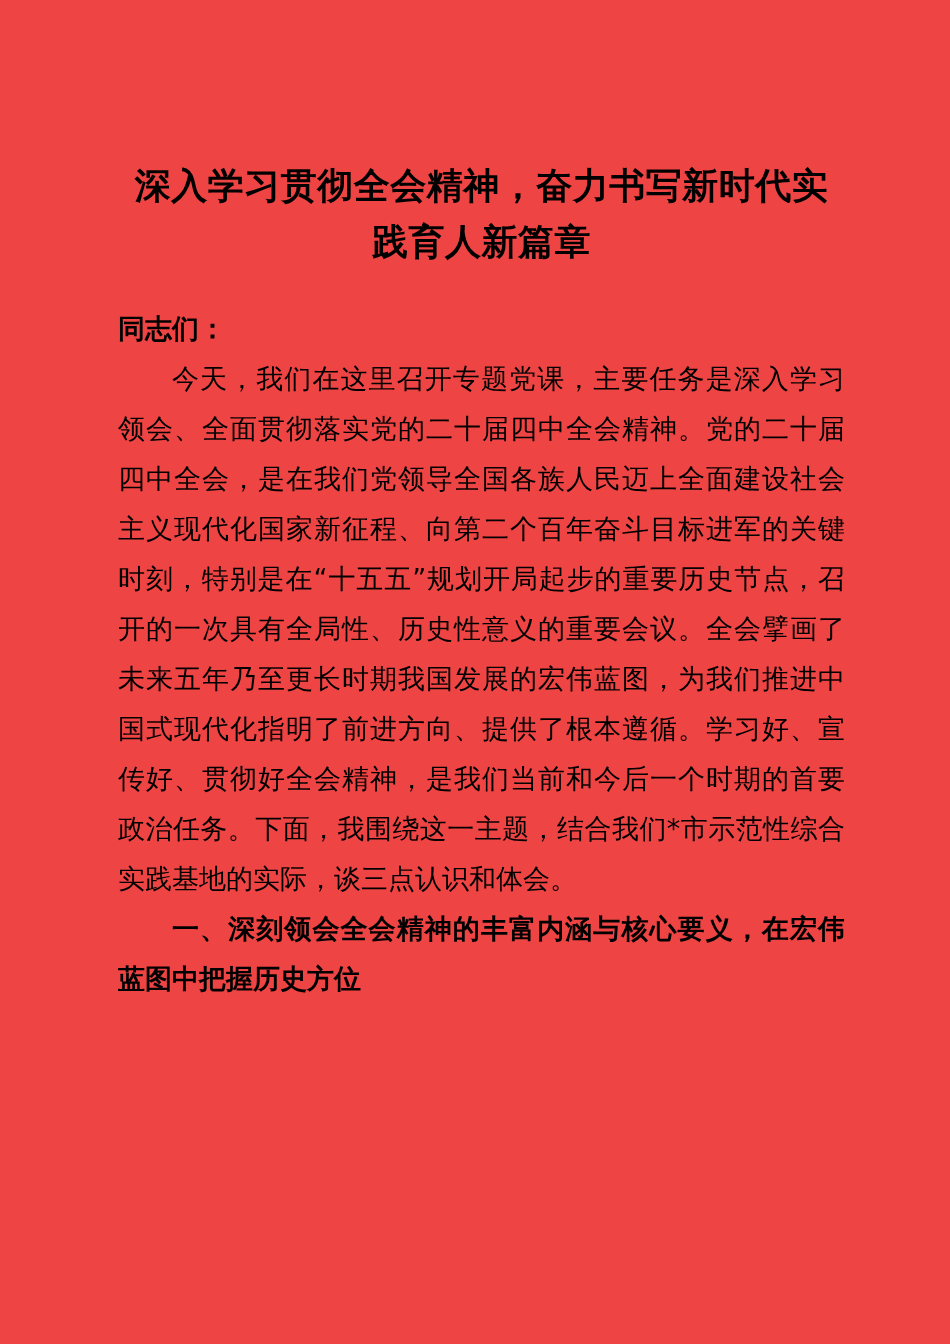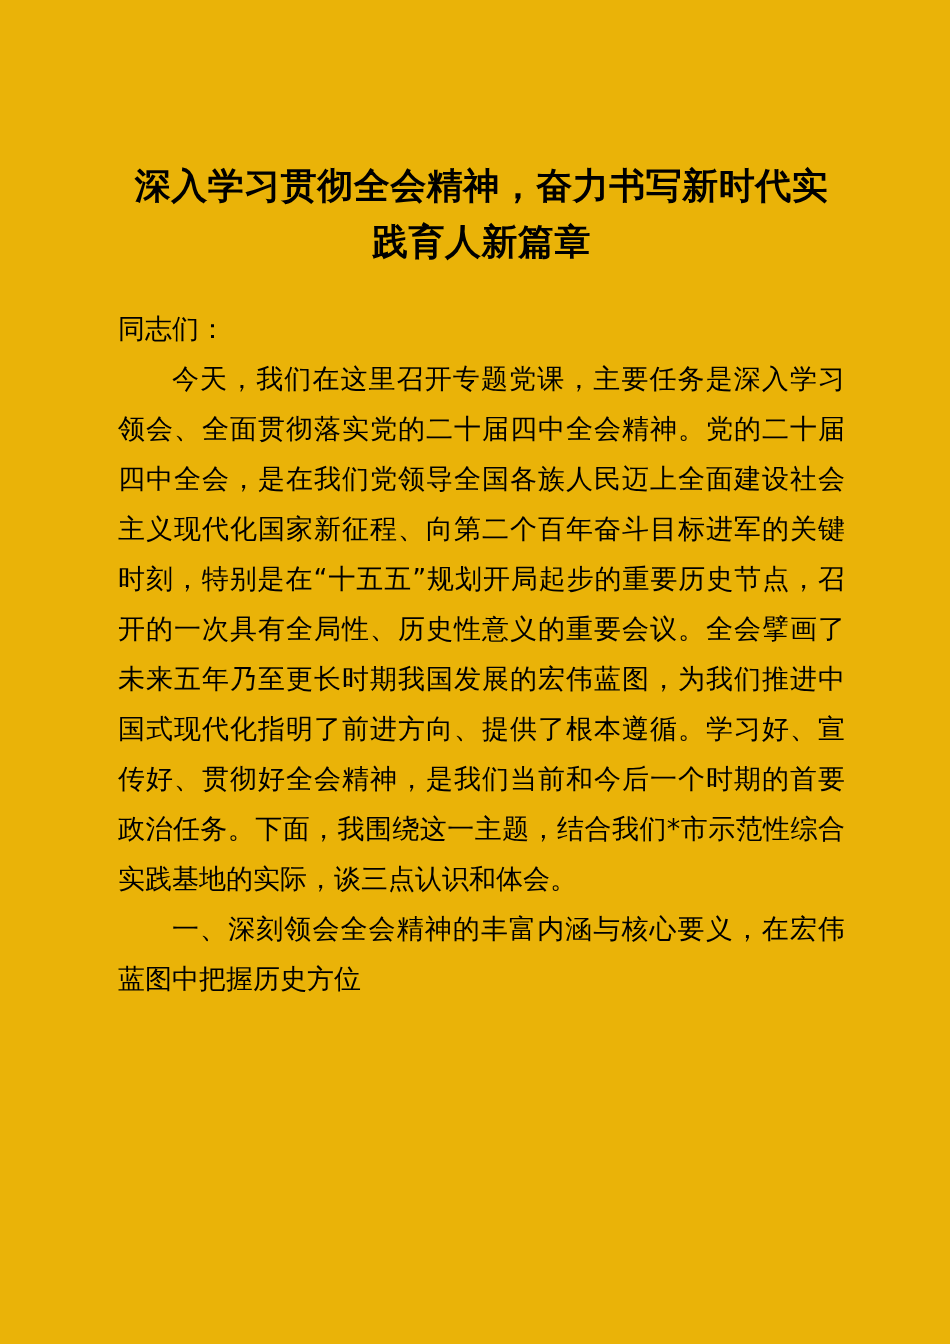--- a/index.html
+++ b/index.html
@@ -11,21 +11,21 @@
     width: 950px;
     height: 1344px;
     overflow: hidden;
     font-family: "DejaVu Sans", "Liberation Sans", sans-serif;
     color: #000000;
   }
   .page {
     box-sizing: border-box;
     width: 950px;
     height: 1344px;
-    background: #eab308;
+    background: #ef4444;
     padding: 158px 105px 0 118px;
   }
   .doc-title {
     margin: 0 0 34px 0;
     font-size: 36px;
     line-height: 56px;
     font-weight: bold;
     text-align: center;
     letter-spacing: 0.5px;
   }
@@ -36,29 +36,29 @@
     margin: 0;
     font-size: 27px;
     line-height: 50px;
     text-align: justify;
     text-justify: inter-ideograph;
     word-break: break-all;
     letter-spacing: 0px;
   }
   .para.salutation {
     text-indent: 0;
-    font-weight: normal;
+    font-weight: bold;
   }
   .para.body {
     text-indent: 2em;
     font-weight: normal;
   }
   .para.heading {
     text-indent: 2em;
-    font-weight: normal;
+    font-weight: bold;
   }
 </style>
 </head>
 <body>
 
 <div class="page">
   <h1 class="doc-title">深入学习贯彻全会精神，奋力书写新时代实践育人新篇章</h1>
   <div class="doc-body">
       <p class="para salutation">同志们：</p>
       <p class="para body">今天，我们在这里召开专题党课，主要任务是深入学习领会、全面贯彻落实党的二十届四中全会精神。党的二十届四中全会，是在我们党领导全国各族人民迈上全面建设社会主义现代化国家新征程、向第二个百年奋斗目标进军的关键时刻，特别是在“十五五”规划开局起步的重要历史节点，召开的一次具有全局性、历史性意义的重要会议。全会擘画了未来五年乃至更长时期我国发展的宏伟蓝图，为我们推进中国式现代化指明了前进方向、提供了根本遵循。学习好、宣传好、贯彻好全会精神，是我们当前和今后一个时期的首要政治任务。下面，我围绕这一主题，结合我们*市示范性综合实践基地的实际，谈三点认识和体会。</p>

